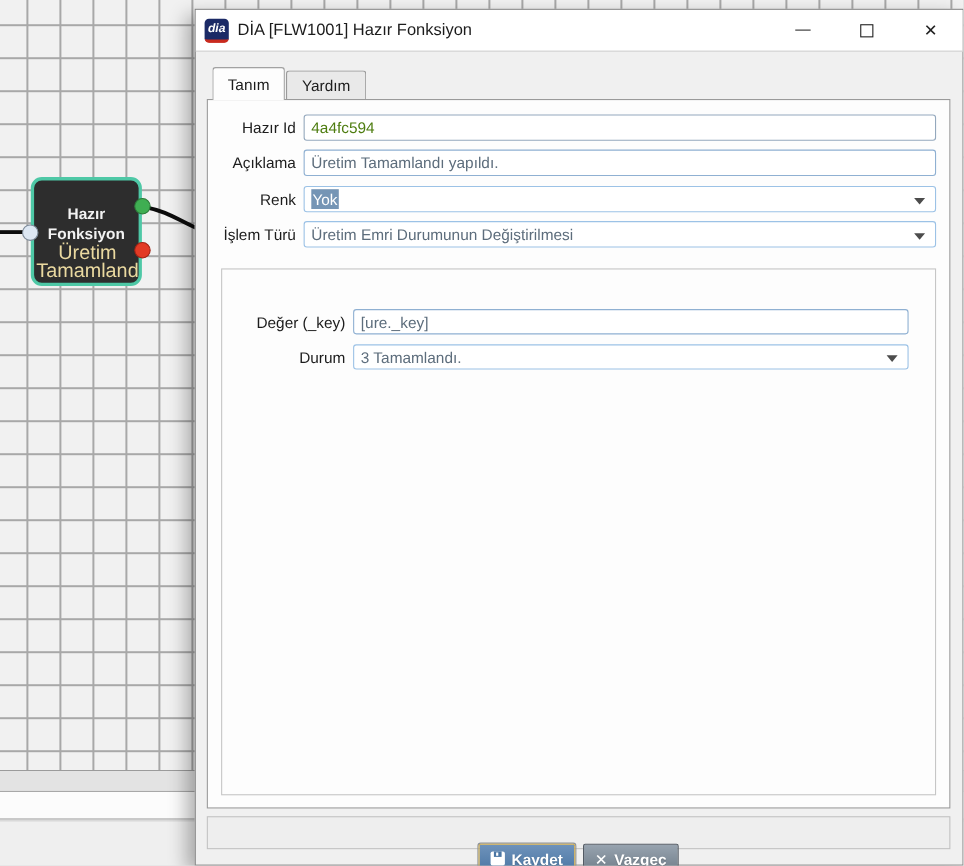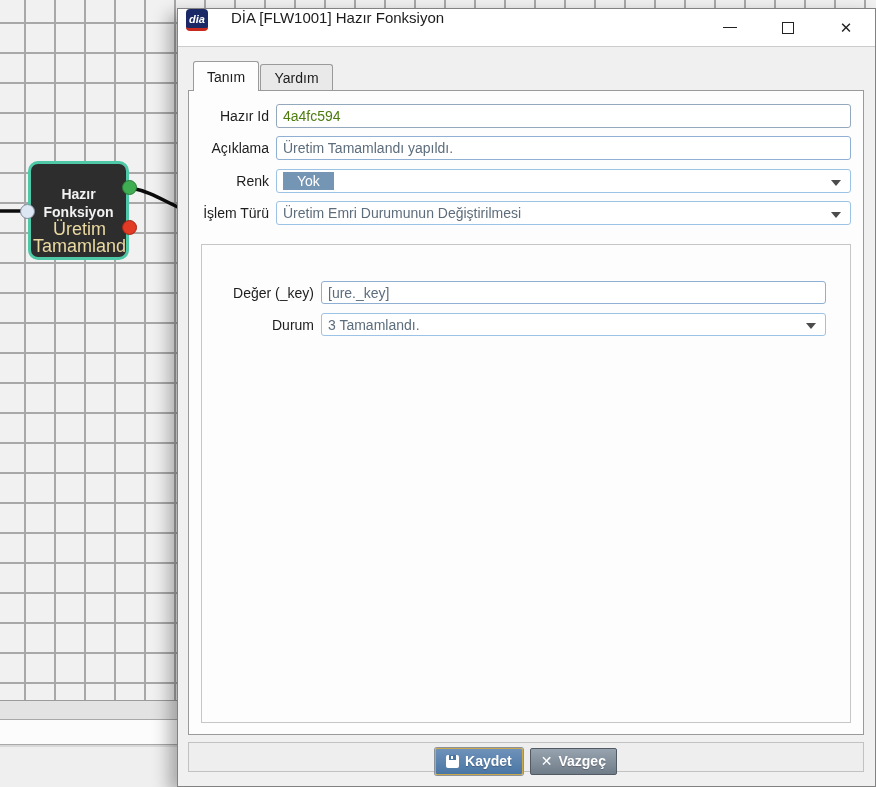--- a/index.html
+++ b/index.html
@@ -46,21 +46,21 @@
 
   
   .dialog {
     position:absolute; left:177px; top:8px; width:699px; height:779px;
     background:#f0f0f0; border:1px solid #828282;
     box-shadow:-8px 6px 16px rgba(0,0,0,0.30);
   }
   .titlebar {
     position:absolute; left:0; top:0; width:100%; height:38px;
     background:#ffffff; border-bottom:1px solid #cccccc;
-    display:flex; gap:15px;
+    display:flex; align-items:center;
   }
   .app-logo {
     width:22px; height:22px; margin-left:8px; border-radius:4px;
     background:#1b2a66; color:#ffffff; font-size:11px; font-style:italic; font-weight:bold;
     display:flex; align-items:center; justify-content:center;
     border-bottom:3px solid #c92a1e;
   }
   .title-text { margin-left:8px; font-size:15px; color:#1c1c1c; }
   .win-controls { position:absolute; right:0; top:0; height:38px; display:flex; }
   .win-btn { width:58px; height:38px; display:flex; align-items:center; justify-content:center; color:#222; cursor:default; }
@@ -91,31 +91,31 @@
     font-size:14px; color:#5d6d7c; line-height:22px; padding:0 6px;
     z-index:4; overflow:hidden; white-space:nowrap;
   }
   .txt-disabled { color:#4d7c0f; border-color:#94a8bd; }
   .combo { border-color:#9cc2e6; }
   .combo .arrow {
     position:absolute; right:9px; top:10px; width:0; height:0;
     border-left:5px solid transparent; border-right:5px solid transparent;
     border-top:6px solid #4c4c4c;
   }
-  .sel-highlight { background:#7595b5; color:#ffffff; padding:1px 14px; }
+  .sel-highlight { background:#7595b5; color:#ffffff; padding:1px 1px; }
 
   .inner-frame {
     position:absolute; left:23px; top:235px; width:650px; height:479px;
     border:1px solid #c6c6c6; background:#fdfdfd; z-index:3;
   }
 
   .button-panel {
     position:absolute; left:10px; top:733px; width:676px; height:30px;
     background:#eeeeee; border:1px solid #c2c2c2; z-index:2;
-    display:flex; align-items:center; justify-content:center; gap:7px; padding-top:8px;
+    display:flex; align-items:flex-start; justify-content:center; gap:7px; padding-top:24px;
   }
   .btn {
     height:27px; border-radius:2px; color:#ffffff; font-size:14px; font-weight:bold;
     display:flex; align-items:center; gap:6px; padding:0 10px; cursor:default;
     text-shadow:0 1px 1px rgba(0,0,0,0.25);
   }
   .btn-save {
     background:linear-gradient(#6e92ba, #4a76a4);
     border:1px solid #caa84e; box-shadow:0 0 0 1px #8d9298;
   }

